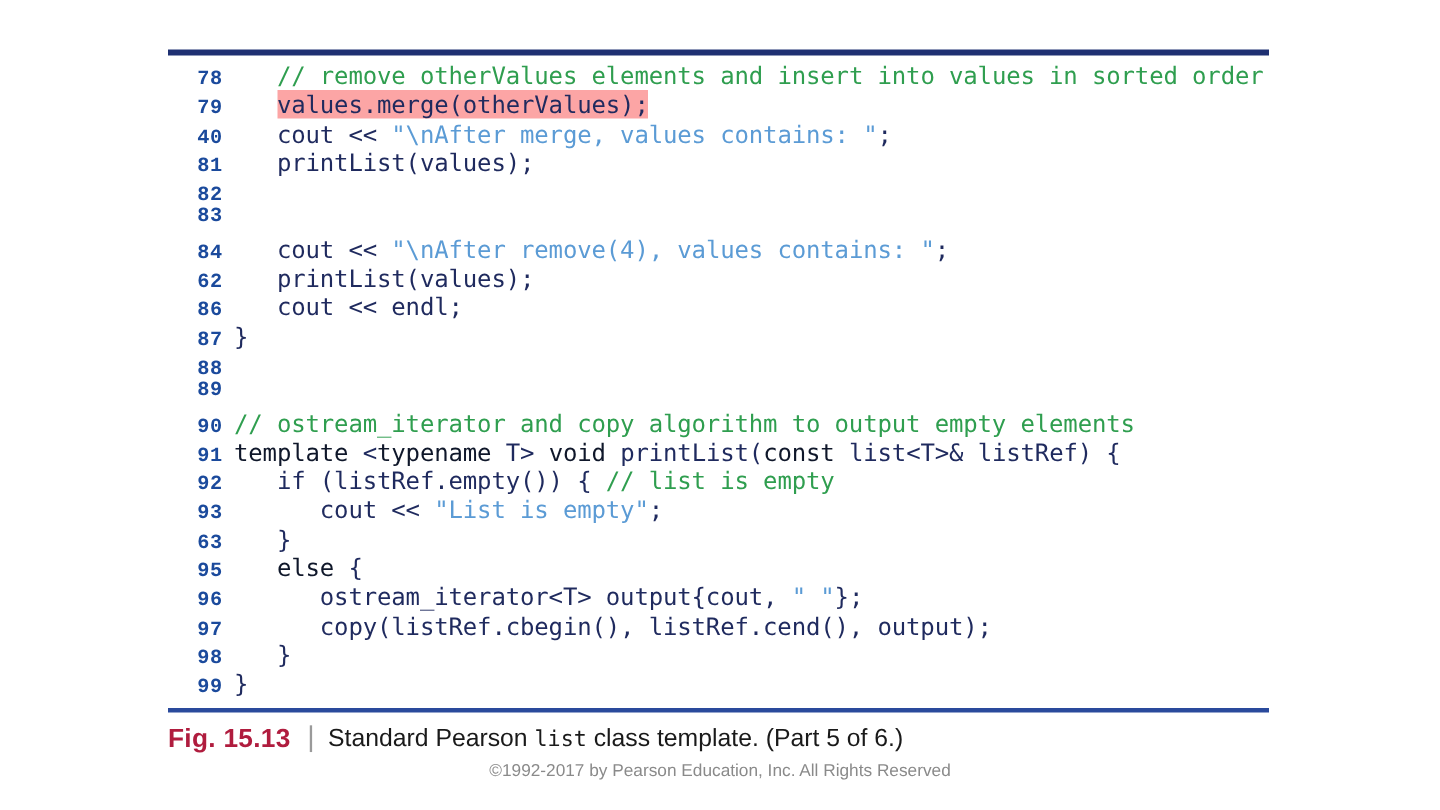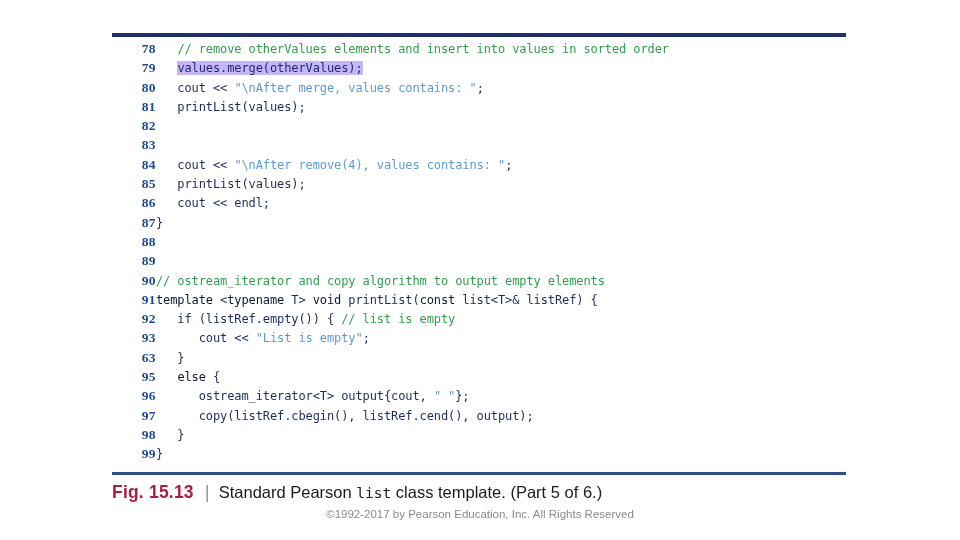--- a/index.html
+++ b/index.html
@@ -47,41 +47,41 @@
   }
   .code-row {
     display: flex;
     align-items: baseline;
     height: 19.3px;
     white-space: pre;
   }
   .lineno {
     width: 44px;
     flex: 0 0 44px;
-    text-align: right;
+    text-align: center;
     padding-left: 12px;
     box-sizing: border-box;
     color: #1b4a9c;
     font-weight: bold;
-    font-family: Liberation Serif, serif;
+    font-family: Liberation Mono, monospace;
     font-size: 13.5px;
     letter-spacing: 0.4px;
   }
   .src {
     font-family: "DejaVu Sans Mono", monospace;
-    font-size: 12px;
+    font-size: 16px;
     color: #1f2a5e;
     white-space: pre;
     letter-spacing: -0.1px;
   }
   .cmt { color: #2f9e4f; }
   .str { color: #5b9bd5; }
   .kw  { color: #0f172a; }
   .num { color: #3a5fc8; }
-  .hl  { background: #c4b5fd; }
+  .hl  { background: #fca5a5; }
 
   
   .caption {
     position: absolute;
     left: 112px;
     top: 481px;
     display: flex;
     align-items: center;
   }
   .fig-num {
@@ -130,21 +130,21 @@
       <span class="lineno">78</span>
       <span class="src">   <span class="cmt">// remove otherValues elements and insert into values in sorted order</span></span>
     </div>
 
     <div class="code-row">
       <span class="lineno">79</span>
       <span class="src">   <span class="hl">values.merge(otherValues);</span></span>
     </div>
 
     <div class="code-row">
-      <span class="lineno">80</span>
+      <span class="lineno">40</span>
       <span class="src">   cout &lt;&lt; <span class="str">"\nAfter merge, values contains: "</span>;</span>
     </div>
 
     <div class="code-row">
       <span class="lineno">81</span>
       <span class="src">   printList(values);</span>
     </div>
 
     <div class="code-row">
       <span class="lineno">82</span>
@@ -154,21 +154,21 @@
     <div class="code-row">
       <span class="lineno">83</span>
     </div>
 
     <div class="code-row">
       <span class="lineno">84</span>
       <span class="src">   cout &lt;&lt; <span class="str">"\nAfter remove(4), values contains: "</span>;</span>
     </div>
 
     <div class="code-row">
-      <span class="lineno">85</span>
+      <span class="lineno">62</span>
       <span class="src">   printList(values);</span>
     </div>
 
     <div class="code-row">
       <span class="lineno">86</span>
       <span class="src">   cout &lt;&lt; endl;</span>
     </div>
 
     <div class="code-row">
       <span class="lineno">87</span>

